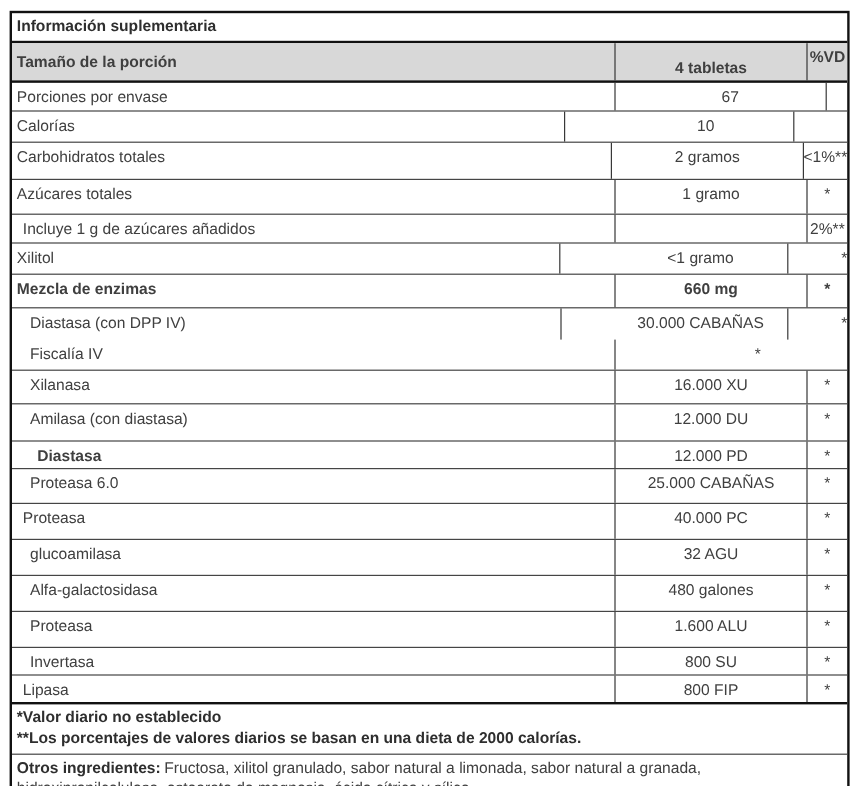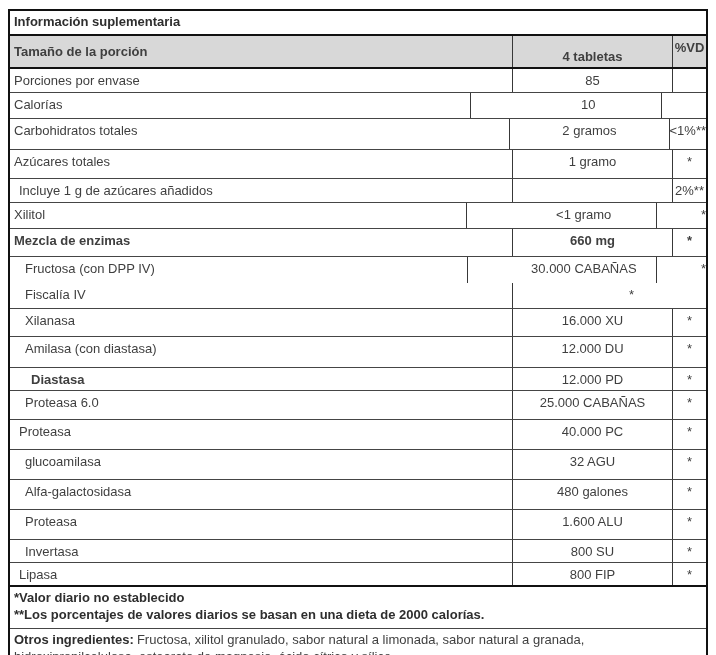--- a/index.html
+++ b/index.html
@@ -75,21 +75,21 @@
   }
   .head-row .c1 { align-items: center; padding-top: 2px; }
   .head-row .c2 { align-items: center; padding-top: 13px; }
   .head-row .c3 { align-items: flex-start; padding-top: 4px; }
   .bold { font-weight: 700; }
   .ind0 { padding-left: 4px; }
   .indA { padding-left: 9px; }
   .ind1 { padding-left: 15px; }
   .ind2 { padding-left: 21px; font-weight: bold; }
   
-  .h23 { min-height: 23px; }
+  .h23 { min-height: 23px; gap: 16px; }
   .h26 { min-height: 26px; gap: 44px; }
   .h31 { min-height: 31px; }
   .h29 { min-height: 29px; }
   .h24 { min-height: 24px; }
   .h28 { min-height: 28px; }
   .h22 { min-height: 22px; }
   .h30 { min-height: 30px; }
   .h21 { min-height: 21px; }
   .foot-row {
     box-sizing: border-box;
@@ -119,21 +119,21 @@
     </div>
 
     <div class="head-row">
       <div class="cell c1">Tamaño de la porción</div>
       <div class="cell c2">4 tabletas</div>
       <div class="cell c3">%VD</div>
     </div>
 
     <div class="row h23">
       <div class="cell c1 ind0">Porciones por envase</div>
-      <div class="cell c2">85</div>
+      <div class="cell c2">67</div>
       <div class="cell c3"></div>
     </div>
 
     <div class="row h26">
       <div class="cell c1 ind0">Calorías</div>
       <div class="cell c2">10</div>
       <div class="cell c3"></div>
     </div>
 
     <div class="row h31">
@@ -160,21 +160,21 @@
       <div class="cell c3">*</div>
     </div>
 
     <div class="row h28 bold">
       <div class="cell c1 ind0">Mezcla de enzimas</div>
       <div class="cell c2">660 mg</div>
       <div class="cell c3">*</div>
     </div>
 
     <div class="row h26 nb">
-      <div class="cell c1 ind1">Fructosa (con DPP IV)</div>
+      <div class="cell c1 ind1">Diastasa (con DPP IV)</div>
       <div class="cell c2">30.000 CABAÑAS</div>
       <div class="cell c3">*</div>
     </div>
 
     <div class="row h26">
       <div class="cell c1 ind1">Fiscalía IV</div>
       <div class="cell c3">*</div>
     </div>
 
     <div class="row h28">

